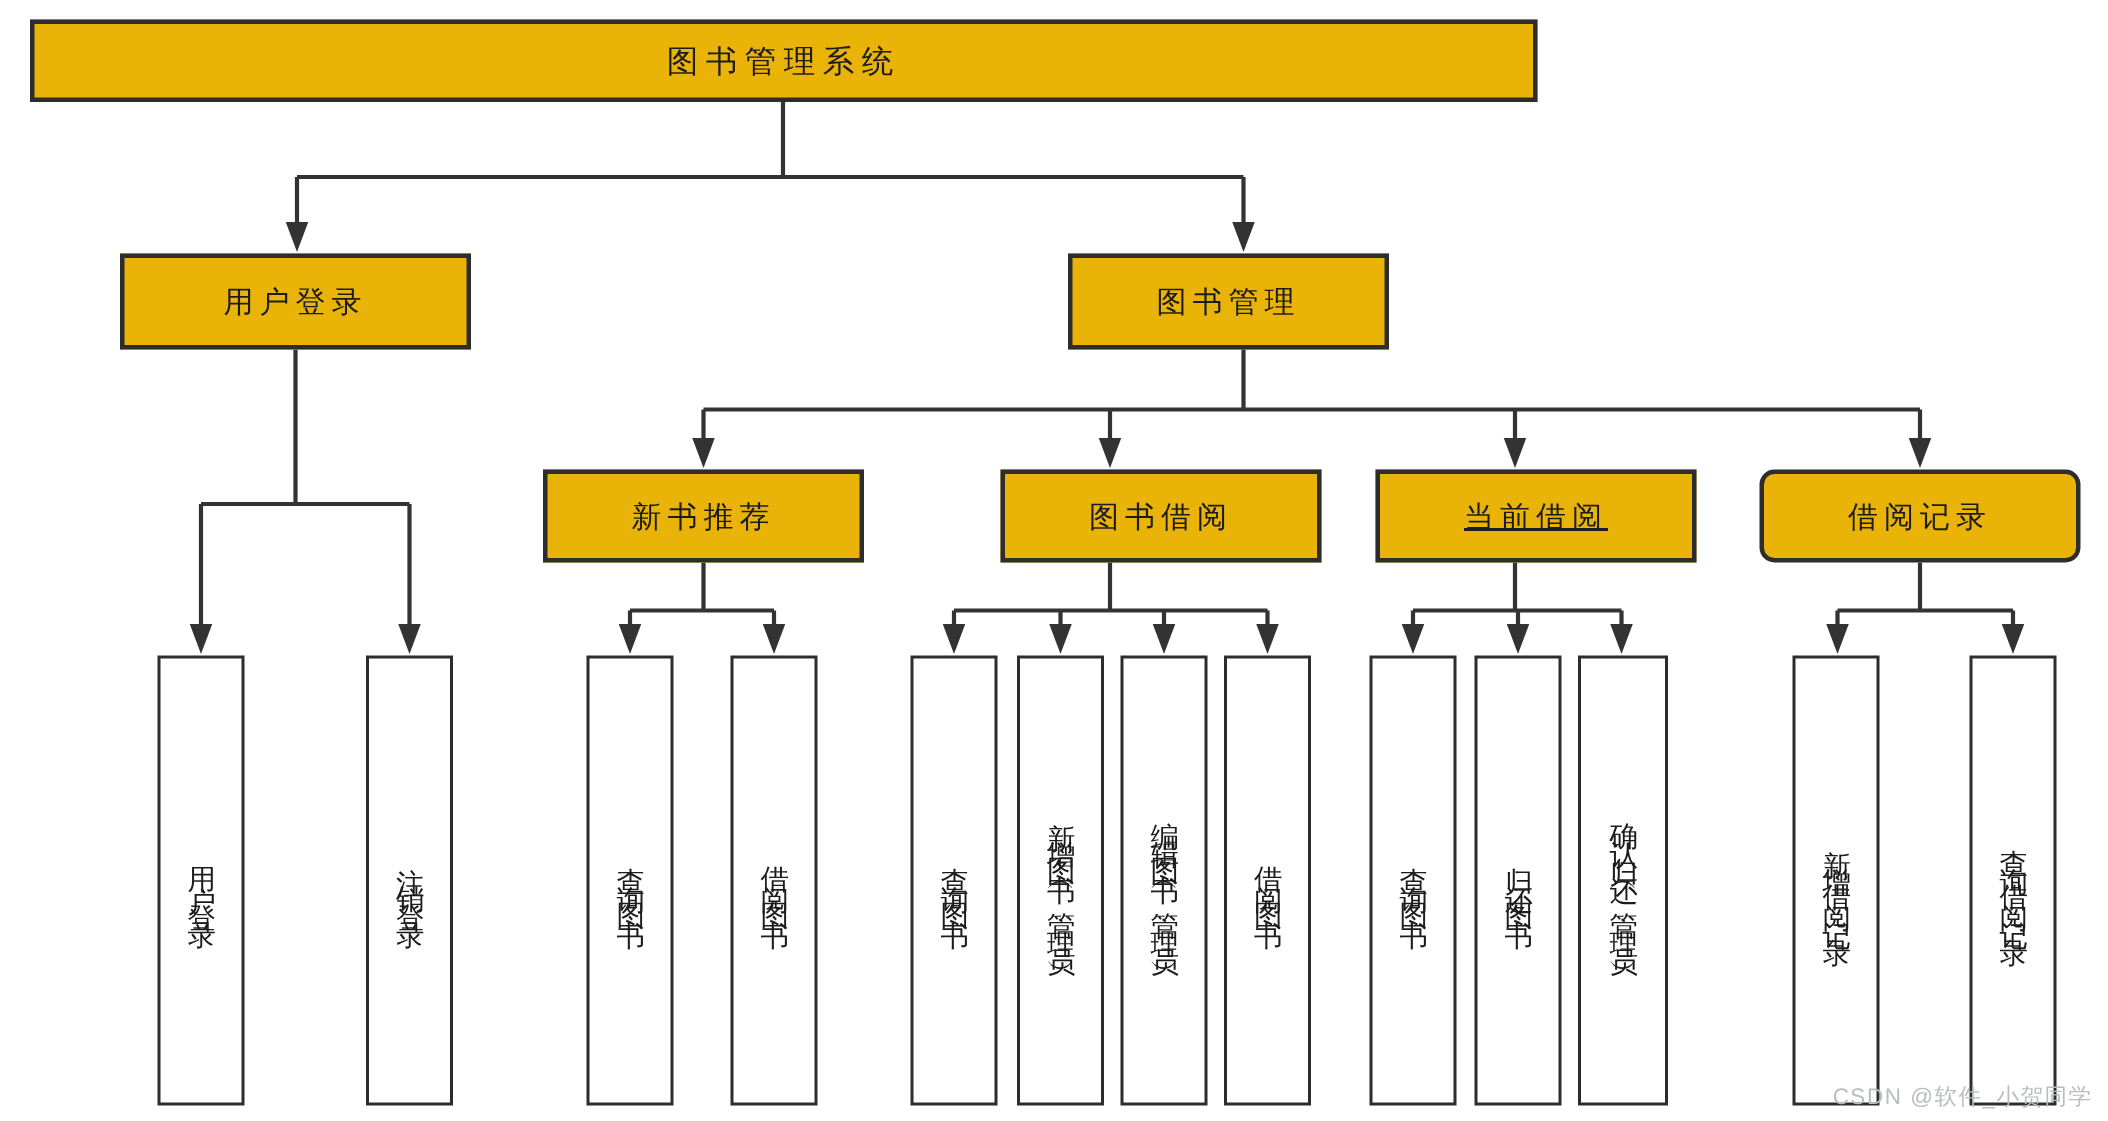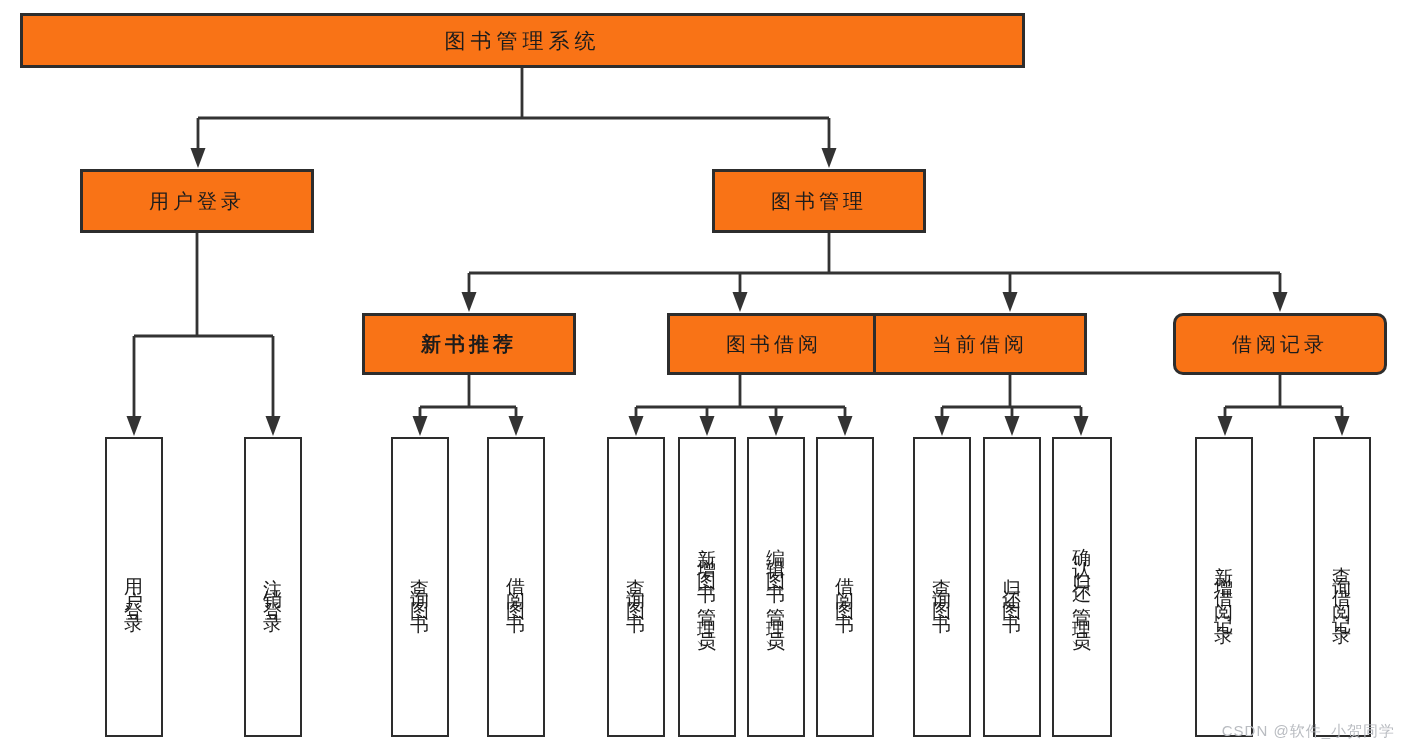--- a/index.html
+++ b/index.html
@@ -9,30 +9,30 @@
     background:#ffffff;
     font-family:"Liberation Sans", sans-serif;
     overflow:hidden;
   }
   #connector-svg{position:absolute;left:0;top:0;pointer-events:none;}
   #connector-svg path{stroke:#333333;stroke-width:2.8;fill:none;}
   #connector-svg polygon{fill:#333333;stroke:none;}
 
   .hbox{
     position:absolute;box-sizing:border-box;
-    background:#f97316;border:3px solid #2d2d2d;
+    background:#eab308;border:3px solid #2d2d2d;
     display:flex;align-items:center;justify-content:center;
     font-size:20px;letter-spacing:4px;color:#1c1c1c;
     white-space:nowrap;
   }
   .root{left:20px;top:13px;width:1005px;height:55px;font-size:21px;letter-spacing:5px;}
   .l2-user{left:80px;top:169px;width:234px;height:64px;}
   .l2-book{left:712px;top:169px;width:214px;height:64px;}
   .l3{top:313px;width:214px;height:62px;}
-  .l3-a{left:362px;font-weight:bold;} .l3-b{left:667px;} .l3-c{left:873px;} .l3-d{left:1173px;border-radius:10px;}
+  .l3-a{left:362px;} .l3-b{left:667px;} .l3-c{left:917px;text-decoration:underline;} .l3-d{left:1173px;border-radius:10px;}
 
   .leaf{
     position:absolute;top:437px;width:58px;height:300px;box-sizing:border-box;
     background:#ffffff;border:2.5px solid #2d2d2d;
     display:flex;align-items:center;justify-content:center;
   }
   .leaf .vtext{
     writing-mode:vertical-rl;text-orientation:mixed;
     font-size:19px;letter-spacing:12px;line-height:1;
     color:#1c1c1c;white-space:nowrap;

